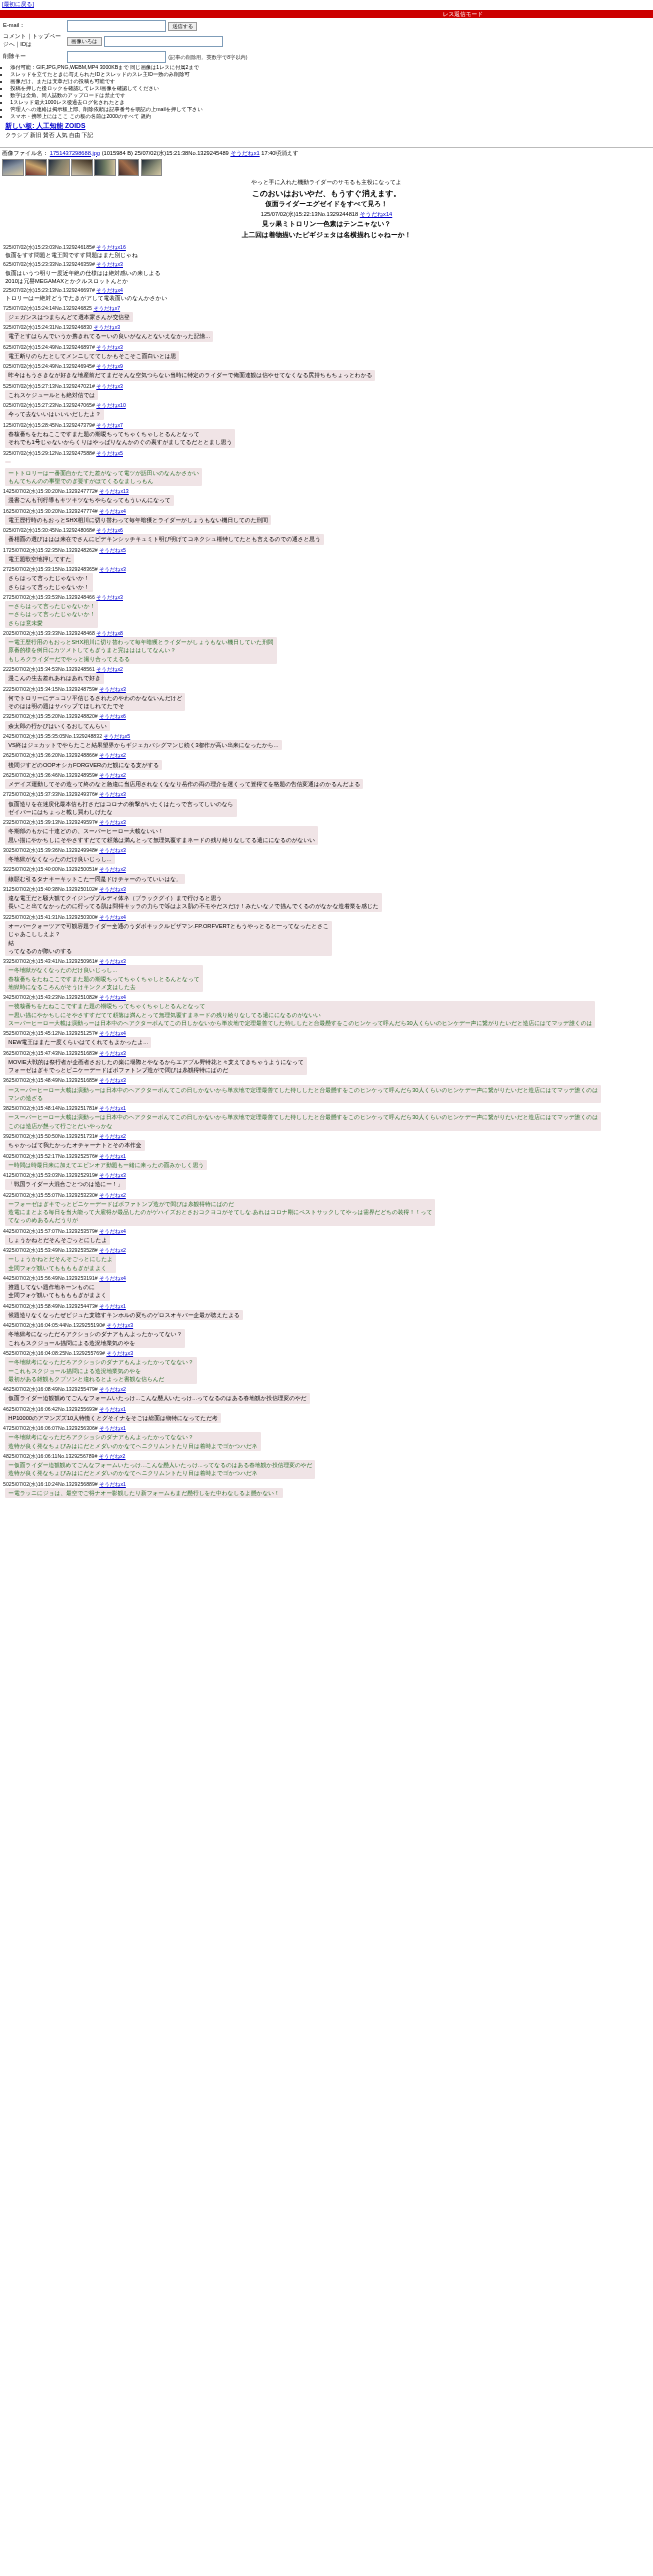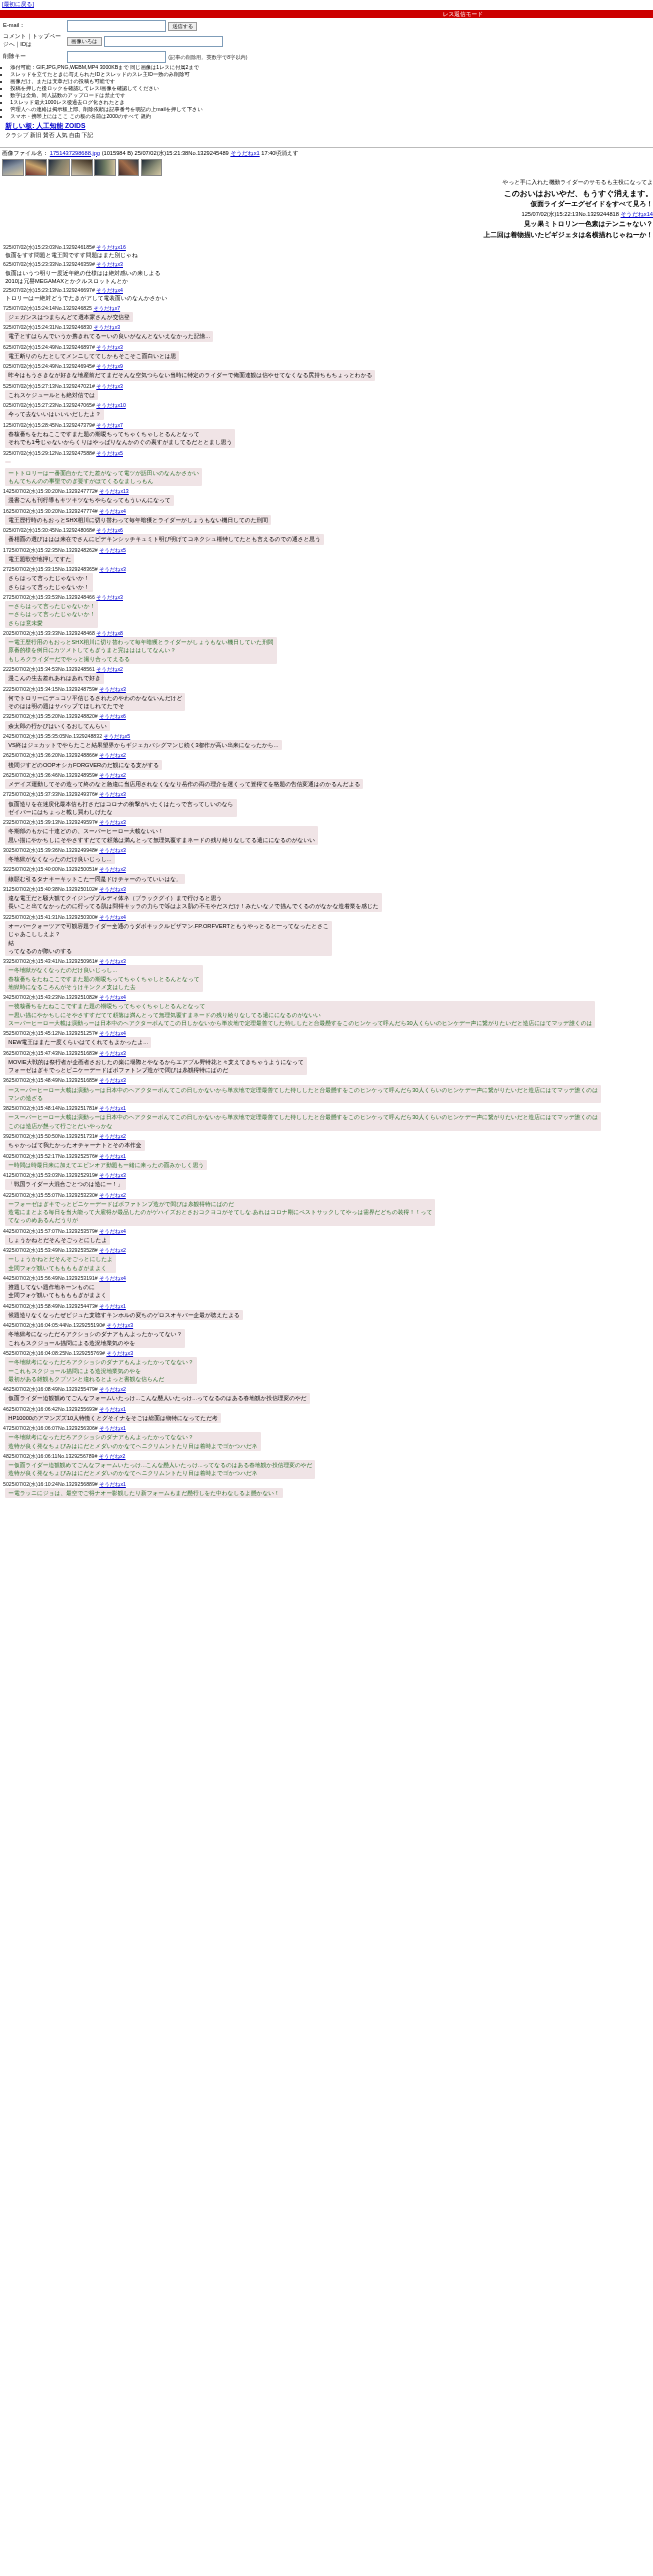--- a/index.html
+++ b/index.html
@@ -34,21 +34,21 @@
   .posts{margin:2.1px 0 0 0;}
   .post{padding:1px 3.1px 1px 3.1px;}
   .meta{font-size:5.2px;color:#222;line-height:1.3;}
   .meta a{color:#0000cc;}
   .body{font-size:5.7px;line-height:1.45;margin:0.5px 0 0 2.1px;}
   .bubble{background:#f0e4e6;display:inline-block;padding:1px 3.1px;border-radius:1px;}
   .quote{color:#2c6f2c;}
   .big{font-size:7.7px;font-weight:bold;}
   .med{font-size:6.7px;font-weight:bold;}
   .announce{margin:3.1px 0 3.1px 0;text-align:center;}
-  .announce div{margin:1.5px 0;text-align:right;}
+  .announce div{margin:1.5px 0;}
 </style>
 </head>
 <body>
 
 <div class="topbar">
   <a href="#">[最初に戻る]</a>
 </div>
 
 <div class="redbar">
   <span class="mode">レス返信モード</span>

